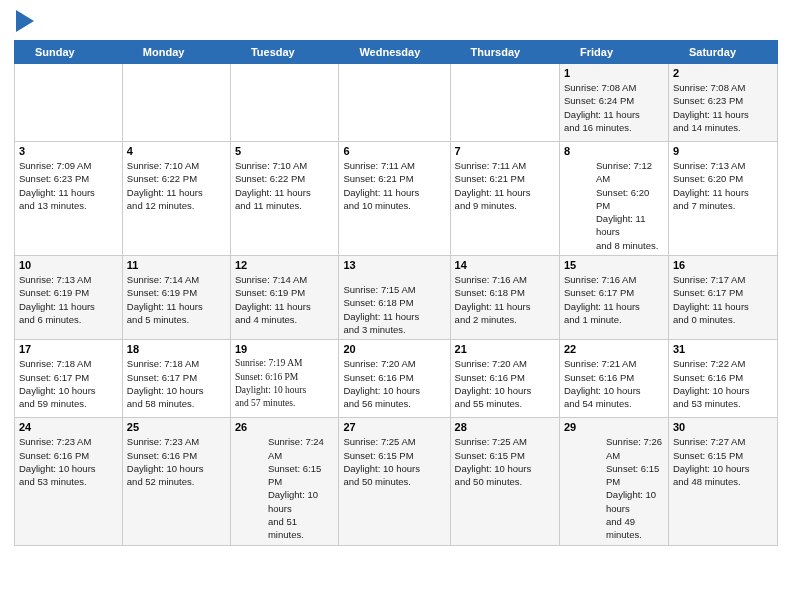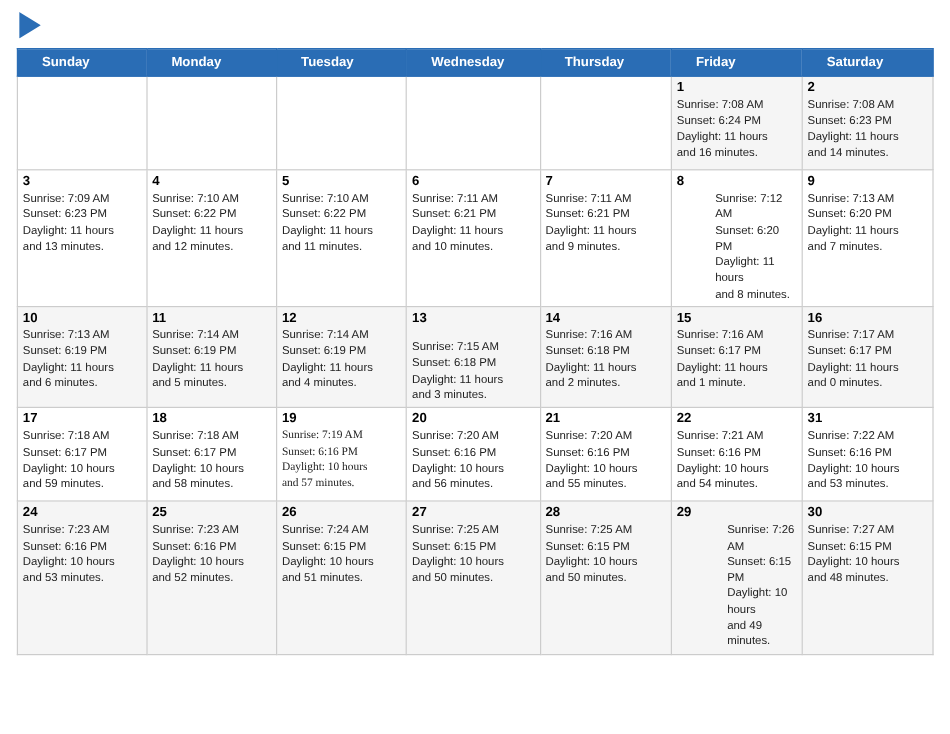--- a/index.html
+++ b/index.html
@@ -312,21 +312,21 @@
           </td>
           <td>
             <span class="day-number">25</span>
             <div class="day-info" style="white-space: pre-line;">Sunrise: 7:23 AM
 Sunset: 6:16 PM
 Daylight: 10 hours
 and 52 minutes.</div>
           </td>
           <td>
             <span class="day-number">26</span>
-            <div class="day-info" style="white-space: pre-line;">Sunrise: 7:24 AM
+            <div class="day-info" style="white-space: pre-line; margin-left: 33px;">Sunrise: 7:24 AM
 Sunset: 6:15 PM
 Daylight: 10 hours
 and 51 minutes.</div>
           </td>
           <td>
             <span class="day-number">27</span>
             <div class="day-info" style="white-space: pre-line;">Sunrise: 7:25 AM
 Sunset: 6:15 PM
 Daylight: 10 hours
 and 50 minutes.</div>

